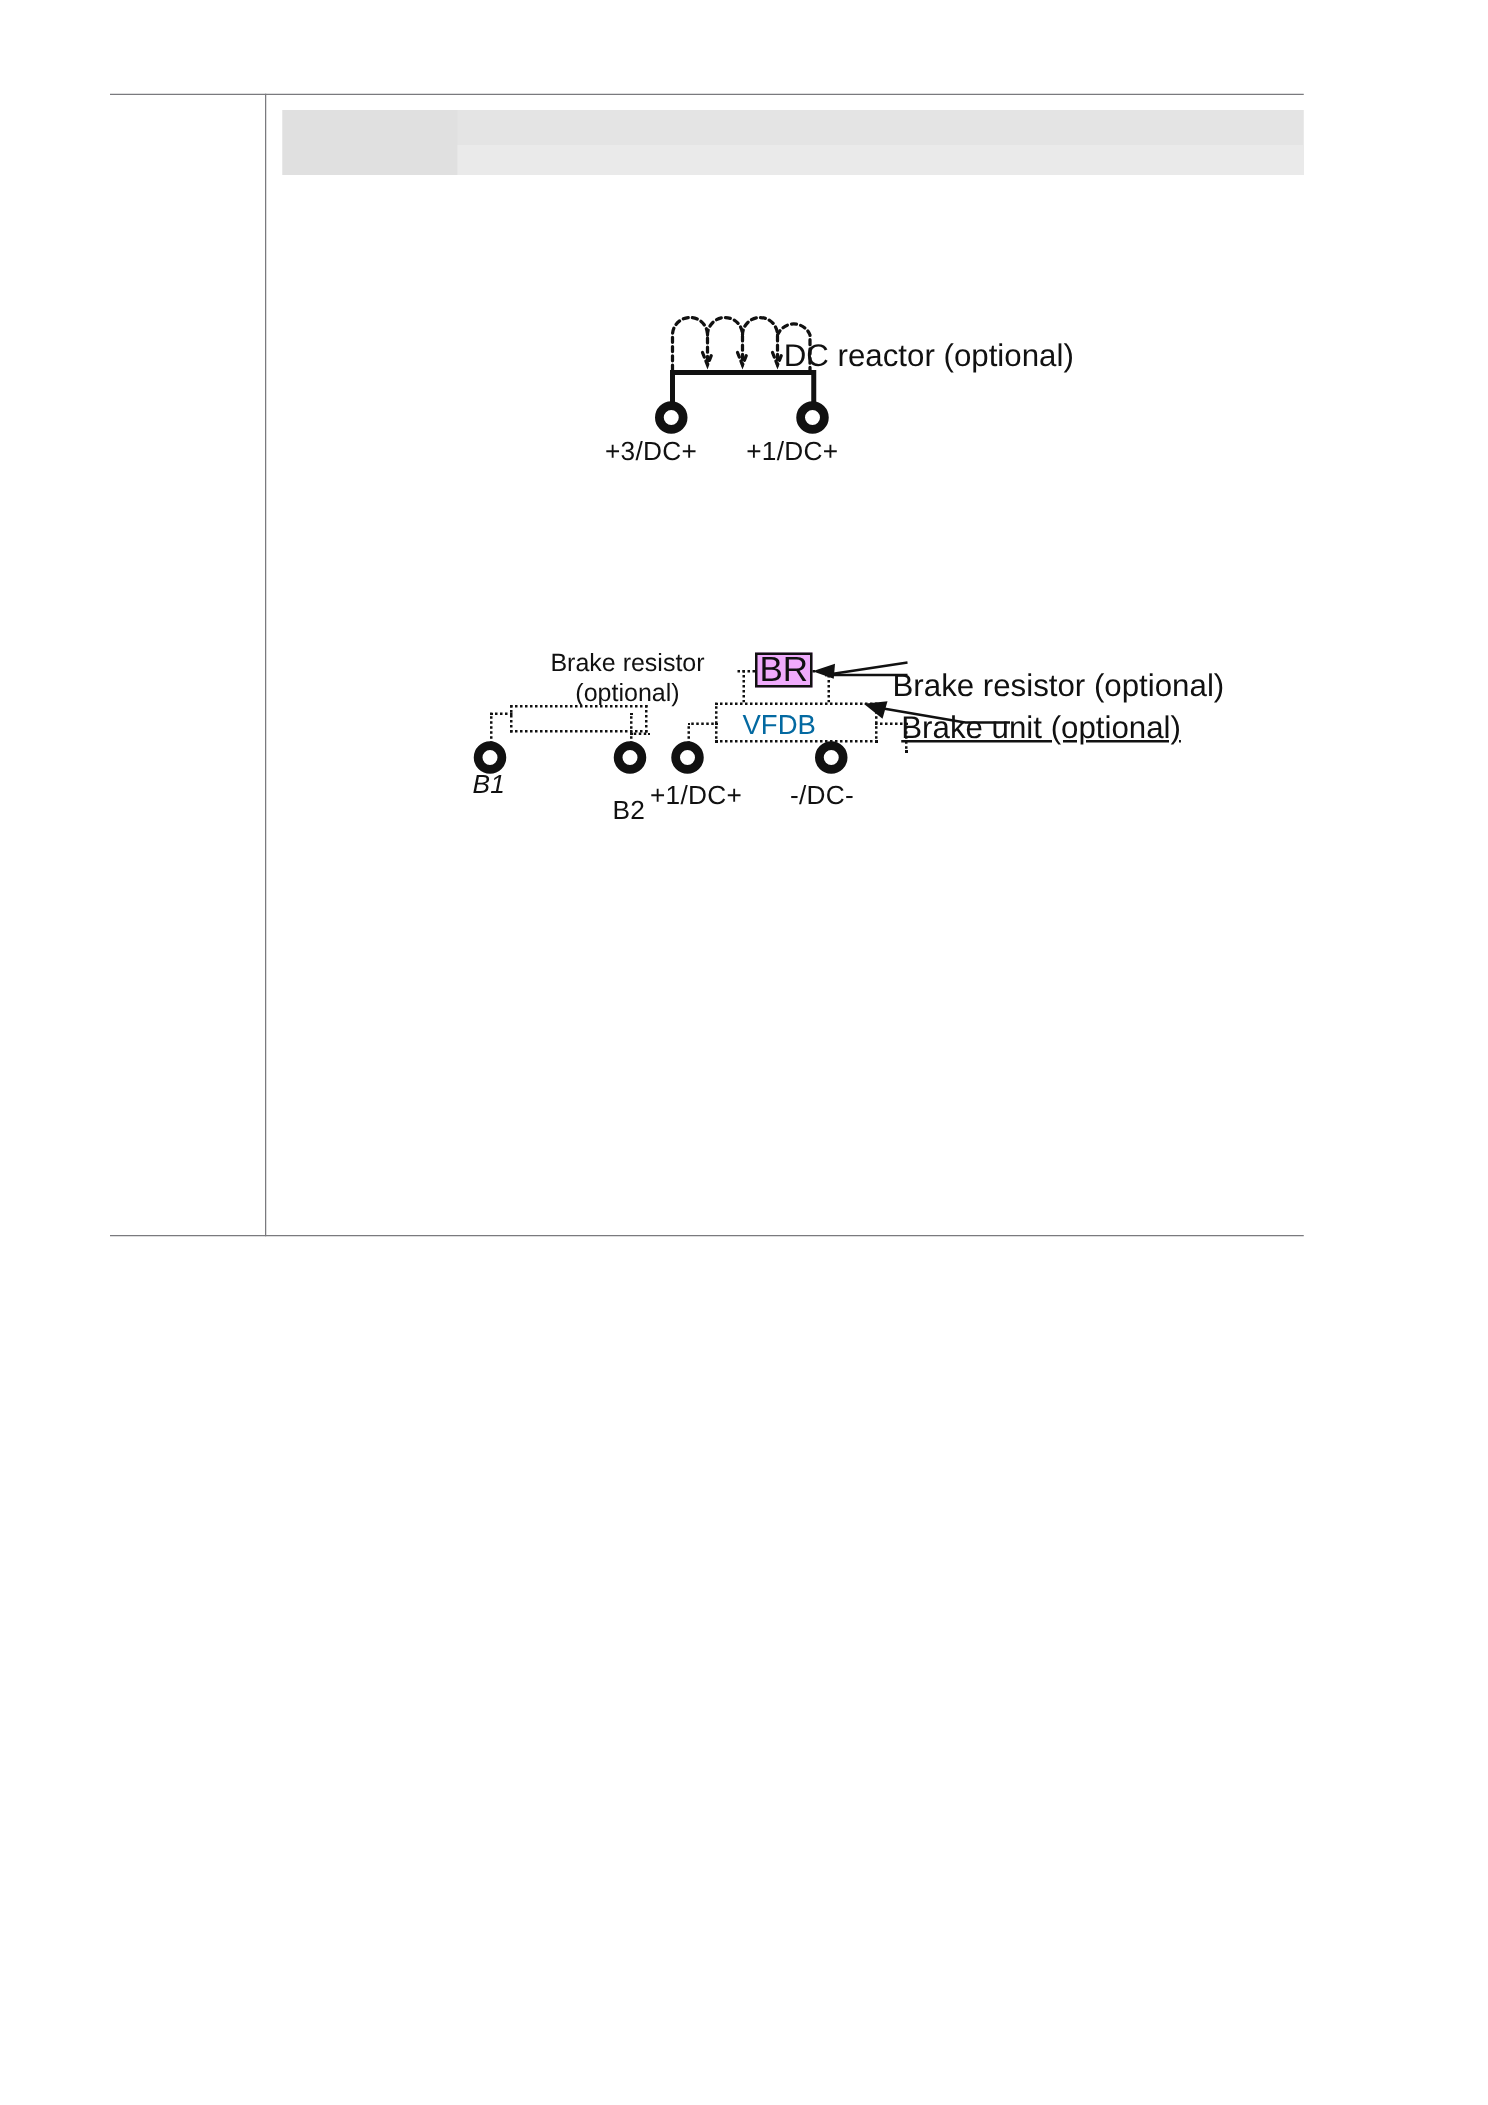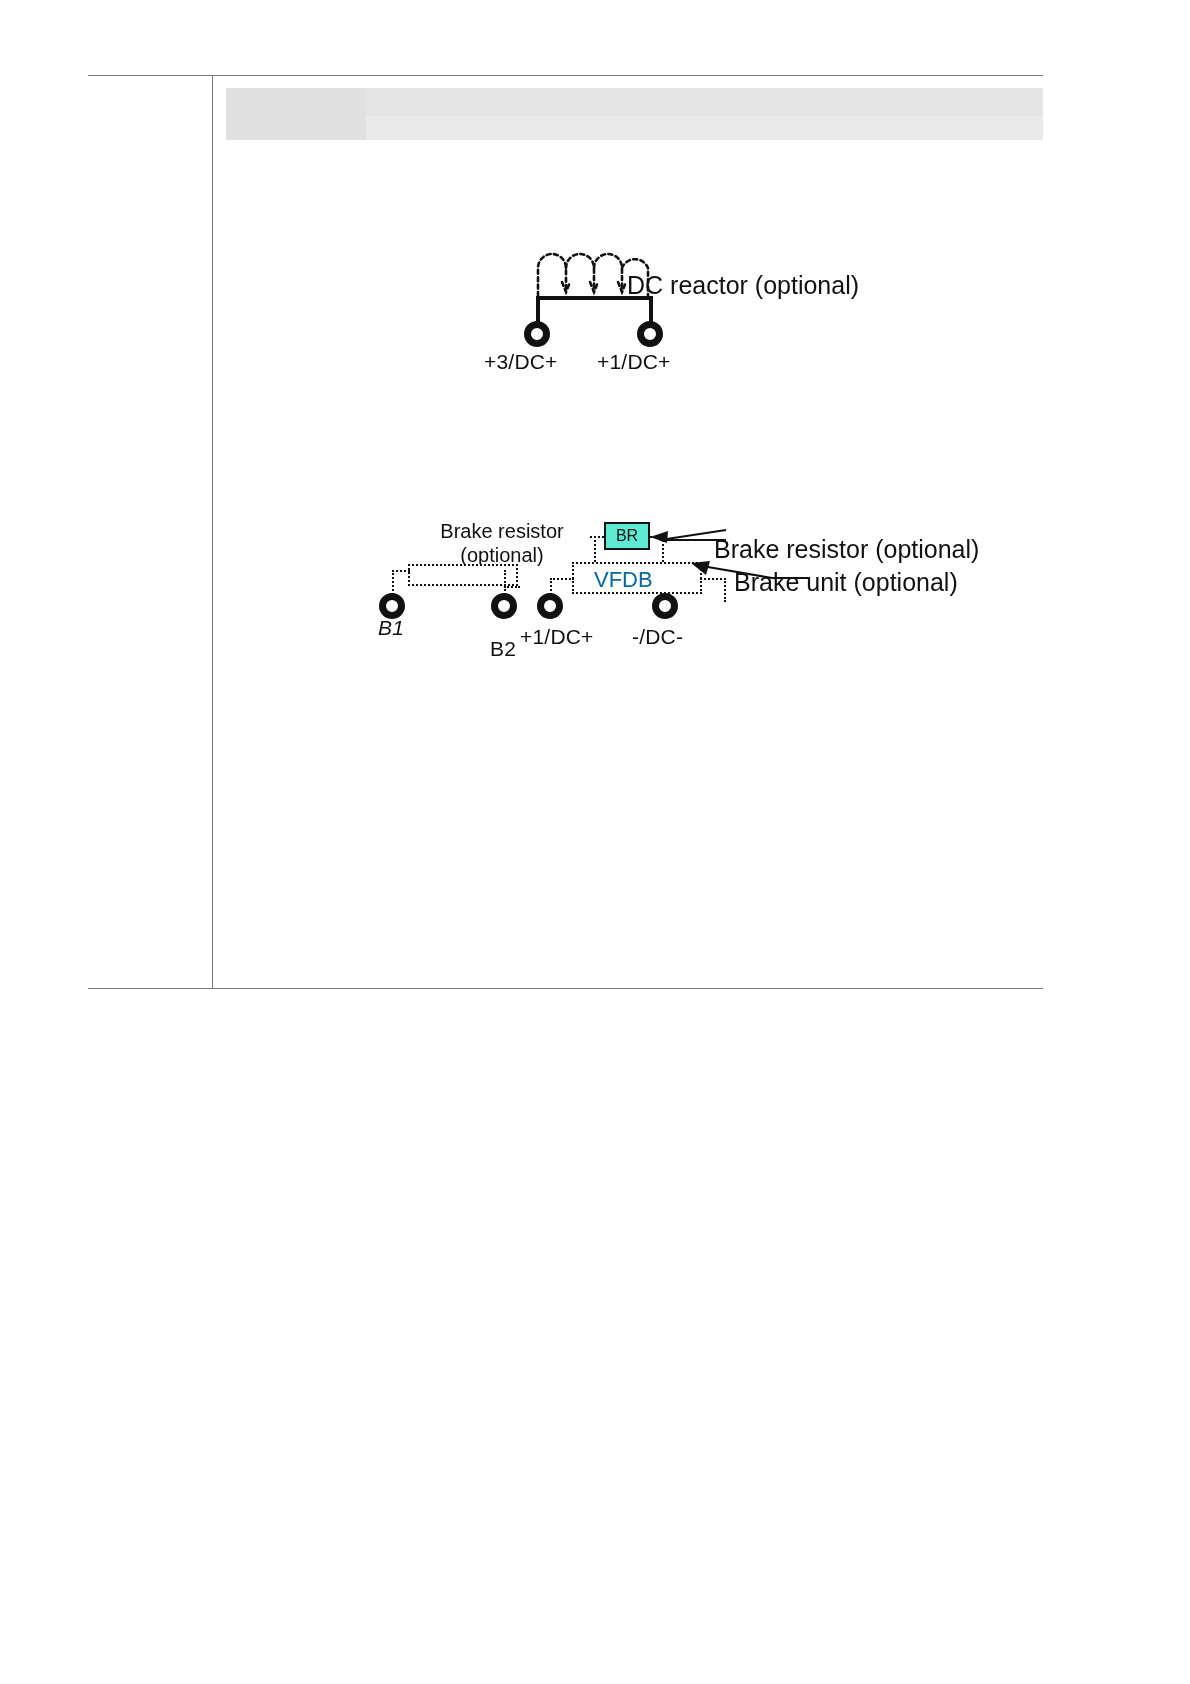--- a/index.html
+++ b/index.html
@@ -123,22 +123,22 @@
   .dotted-box {
     position: absolute;
     border: 2.6px dotted #111111;
     box-sizing: border-box;
     background: #ffffff;
   }
   .solid-box {
     position: absolute;
     border: 2.2px solid #111111;
     box-sizing: border-box;
-    background: #5eead4;
-    font-size: 16px;
+    background: #f0abfc;
+    font-size: 28px;
     line-height: 1;
     display: flex;
     align-items: center;
     justify-content: center;
     color: #111111;
   }
   .box-label {
     position: absolute;
     font-size: 22px;
     white-space: nowrap;
@@ -231,21 +231,21 @@
         <polygon points="2,19 20,13 19,25" fill="#111111"></polygon>
       </svg>
 
       <svg class="leader-svg" style="left:476px; top:412px;" width="280" height="38" viewBox="0 0 280 38">
         <line x1="14" y1="14" x2="84" y2="26" stroke="#111111" stroke-width="2"></line>
         <line x1="84" y1="26" x2="120" y2="26" stroke="#111111" stroke-width="2"></line>
         <polygon points="3,11 22,9 18,23" fill="#111111"></polygon>
       </svg>
 
       <div class="annot-text" style="left:502px; top:395px;">Brake resistor (optional)</div>
-      <div class="annot-text" style="left:522px; top:428px;">Brake unit (optional)</div>
+      <div class="annot-text" style="left:509px; top:428px;text-decoration:underline;">Brake unit (optional)</div>
 
       <div class="terminal" style="left:167px; top:453px;"></div>
       <div class="terminal" style="left:279px; top:453px;"></div>
       <div class="terminal" style="left:325px; top:453px;"></div>
       <div class="terminal" style="left:440px; top:453px;"></div>
 
       <div class="terminal-label" style="left:166px; top:476px;font-style:italic;">B1</div>
       <div class="terminal-label" style="left:278px; top:497px;">B2</div>
       <div class="terminal-label" style="left:308px; top:485px;">+1/DC+</div>
       <div class="terminal-label" style="left:420px; top:485px;">-/DC-</div>

